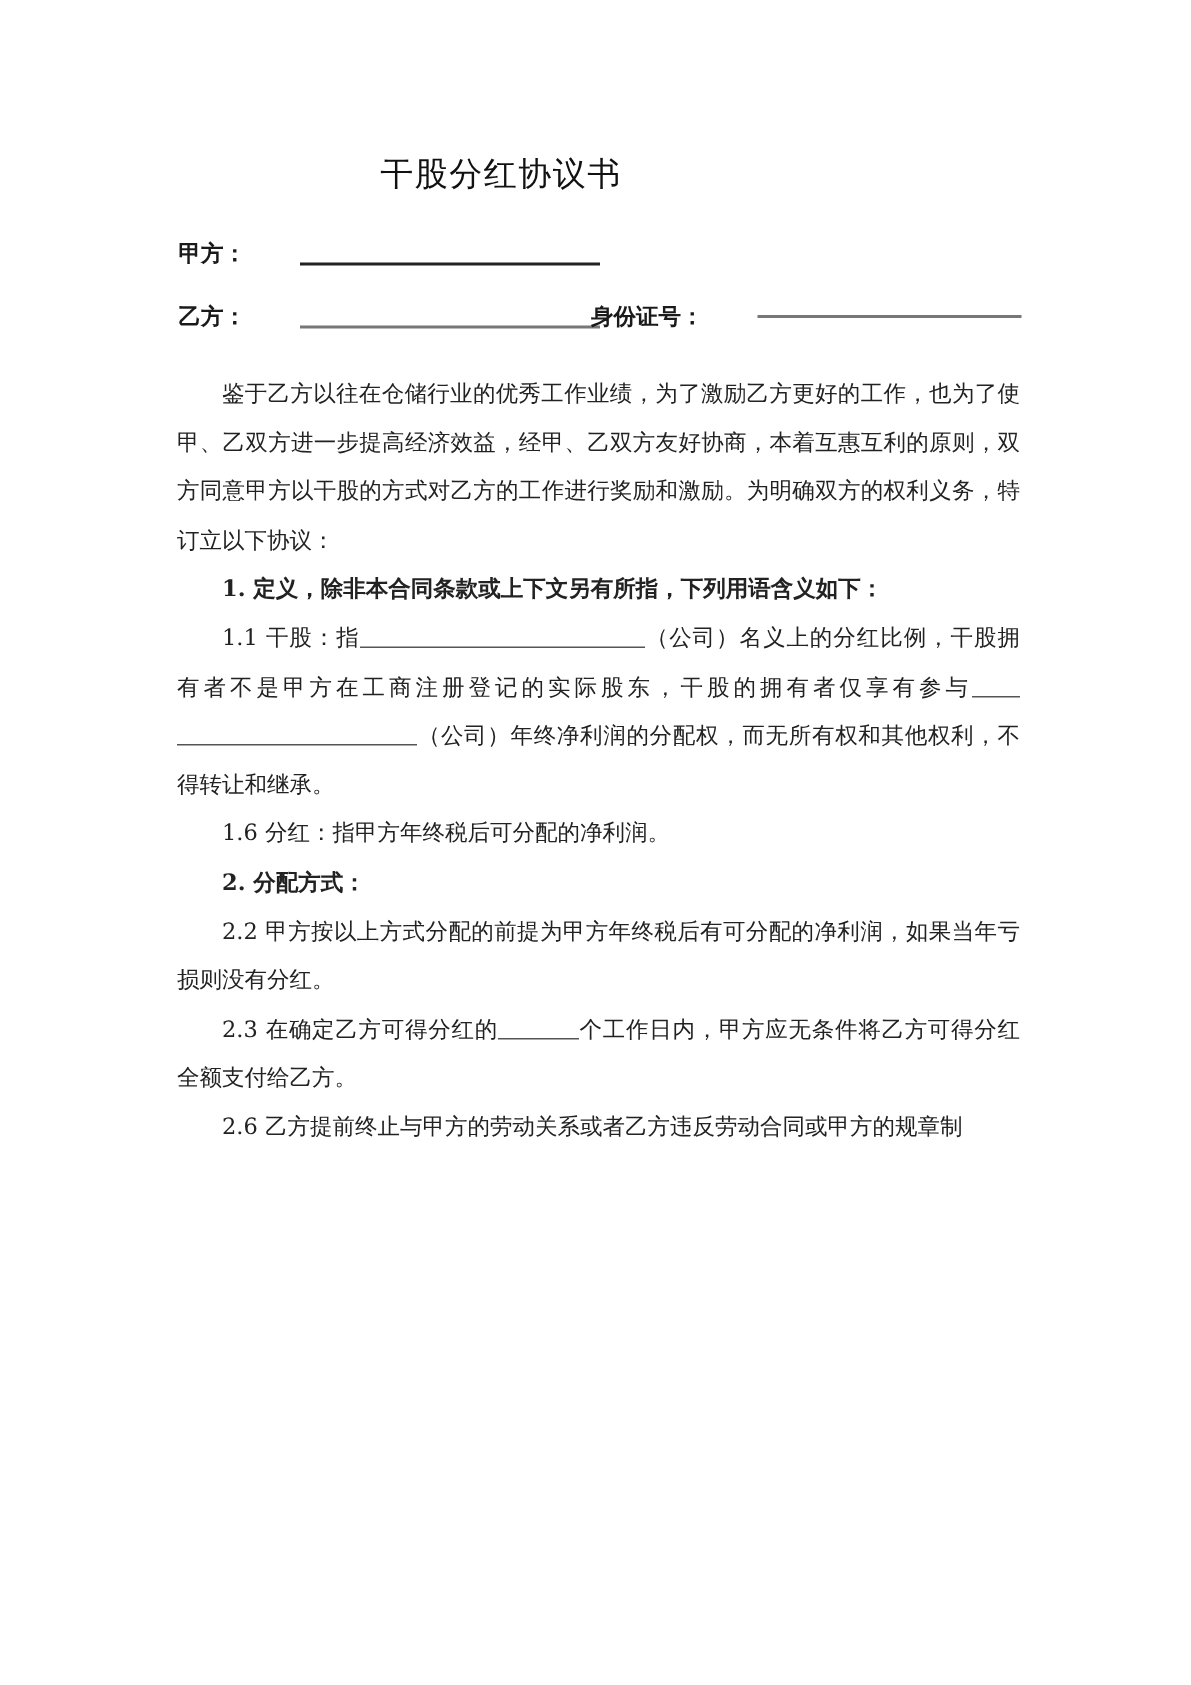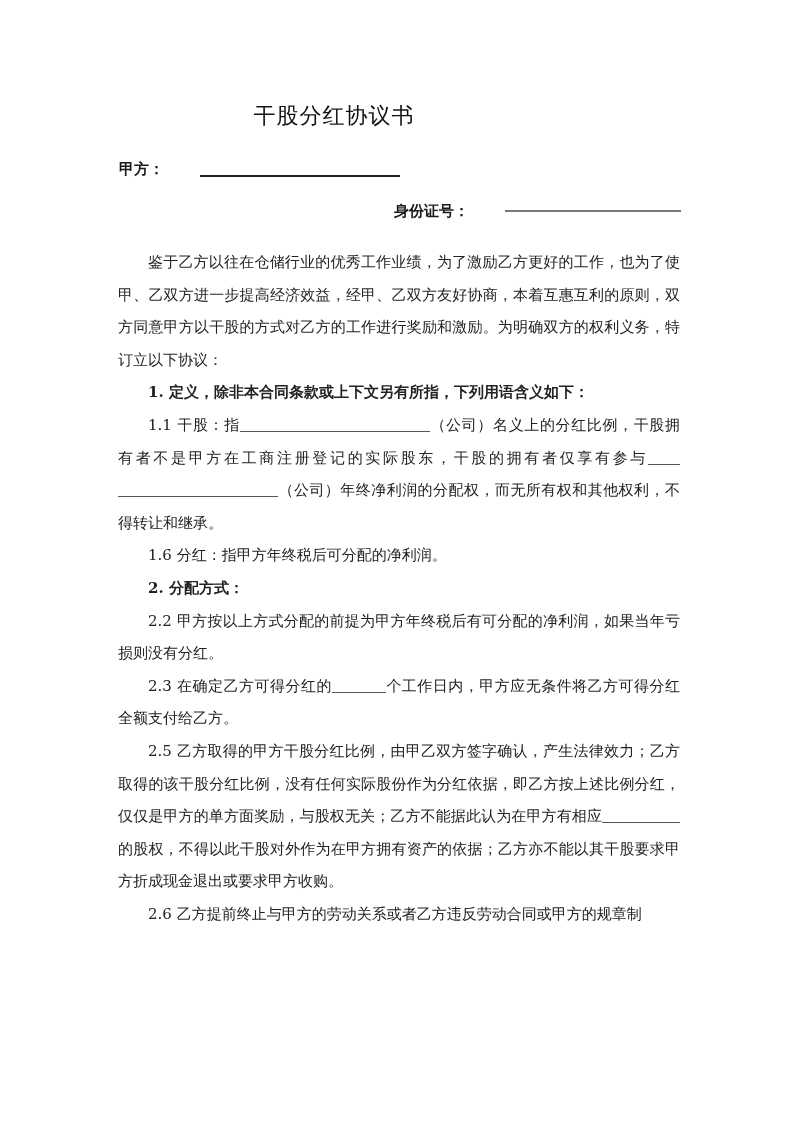--- a/index.html
+++ b/index.html
@@ -24,20 +24,24 @@
 
 <div class="page">
 
   <div class="title">干股分红协议书</div>
 
   <div class="field-row" style="top:160px;">
     <span class="field-label">甲方：</span>
     <span class="field-line" style="width:200px;"></span>
   </div>
 
+  <div class="field-row" style="top:202px;">
+    <span class="field-label">乙方：</span>
+    <span class="field-line gray" style="width:200px;"></span>
+  </div>
 
   <div class="field-row" style="top:202px; left:394px;align-items:center;">
     <span class="field-label">身份证号：</span>
     <span class="field-line gray" style="width:176px;"></span>
   </div>
 
   <div class="body-text">
 
     <p class="p indent">鉴于乙方以往在仓储行业的优秀工作业绩，为了激励乙方更好的工作，也为了使甲、乙双方进一步提高经济效益，经甲、乙双方友好协商，本着互惠互利的原则，双方同意甲方以干股的方式对乙方的工作进行奖励和激励。为明确双方的权利义务，特订立以下协议：</p>
 
@@ -48,18 +52,17 @@
     <p class="p indent"><span>1.6</span> <span>分红：指甲方年终税后可分配的净利润。</span></p>
 
     <p class="p indent bold">2. 分配方式：</p>
 
 
     <p class="p indent"><span>2.2</span> <span>甲方按以上方式分配的前提为甲方年终税后有可分配的净利润，如果当年亏损则没有分红。</span></p>
 
     <p class="p indent"><span>2.3</span> <span>在确定乙方可得分红的</span><span class="blank" style="width:54px;"></span><span>个工作日内，甲方应无条件将乙方可得分红全额支付给乙方。</span></p>
 
 
-    <p class="p indent"><span>2.5</span> <span>乙方取得的甲方干股分红比例，由甲乙双方签字确认，产生法律效力；乙方取得的该干股分红比例，没有任何实际股份作为分红依据，即乙方按上述比例分红，仅仅是甲方的单方面奖励，与股权无关；乙方不能据此认为在甲方有相应</span><span class="blank" style="width:78px;"></span><span>的股权，不得以此干股对外作为在甲方拥有资产的依据；乙方亦不能以其干股要求甲方折成现金退出或要求甲方收购。</span></p>
 
     <p class="p indent"><span>2.6</span> <span>乙方提前终止与甲方的劳动关系或者乙方违反劳动合同或甲方的规章制</span></p>
 
   </div>
 </div>
 
 </body></html>

